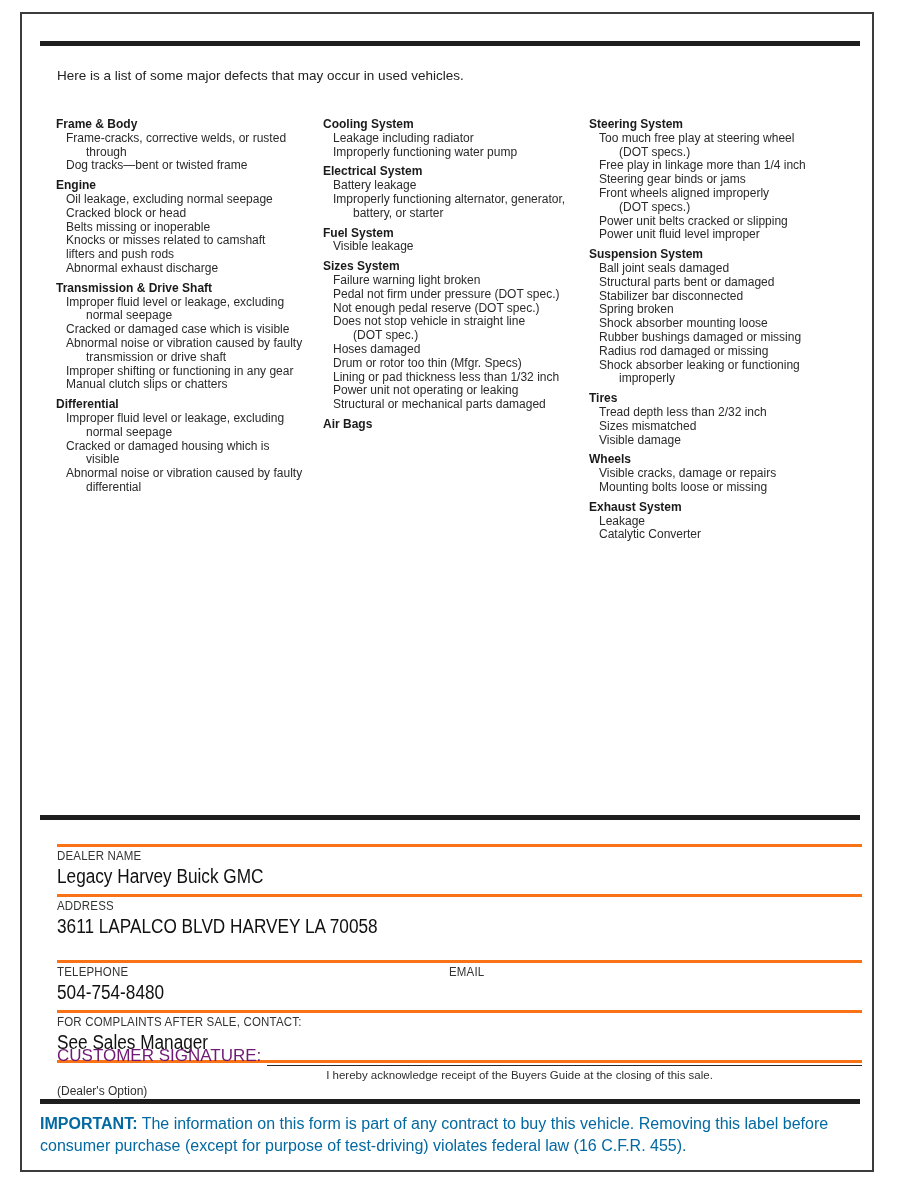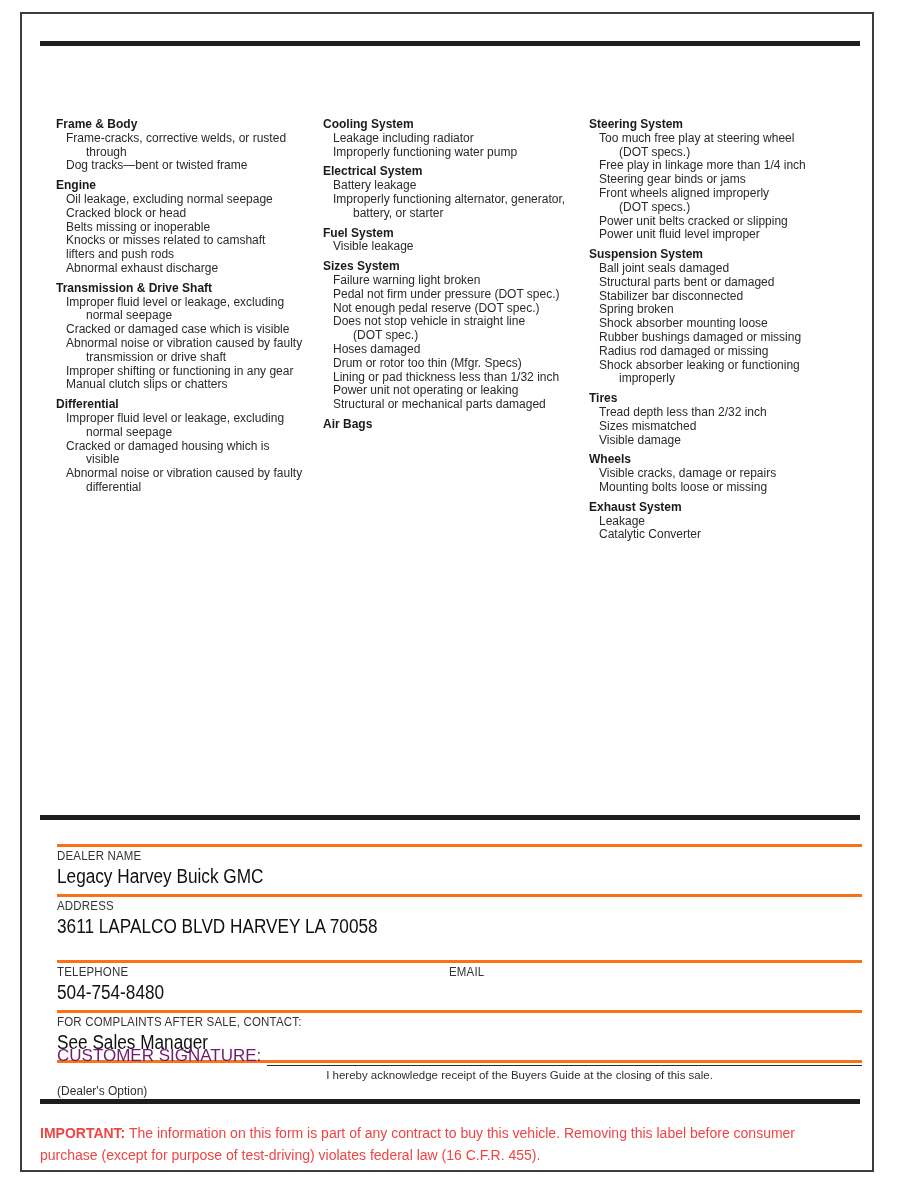--- a/index.html
+++ b/index.html
@@ -34,31 +34,32 @@
            transform:scaleX(0.86);transform-origin:left;}
   .sig-area{position:absolute;left:35px;top:1032px;width:805px;}
   .sig-row{display:flex;align-items:flex-end;}
   .sig-label{font-size:17px;color:#701a75;white-space:nowrap;}
   .sig-line{flex:1;border-bottom:1.5px solid #2a2a2a;margin-left:6px;height:14px;}
   .sig-sub{position:relative;margin-top:3px;font-size:11.5px;color:#2f2f2f;}
   .sig-note{position:absolute;left:0;top:15px;font-size:12px;}
   .sig-ack{display:block;text-align:center;padding-left:120px;}
   
   .important{position:absolute;left:18px;top:1099px;width:804px;
-             font-size:14px;line-height:21.5px;color:#ef4444;margin-top:10px;}
+             font-size:16px;line-height:21.5px;color:#0369a1;}
   .important b{font-weight:bold;}
 </style>
 </head>
 <body>
 
 <div class="canvas">
   <div class="frame">
 
     <div class="rule rule-top"></div>
 
+    <div class="intro">Here is a list of some major defects that may occur in used vehicles.</div>
 
     <div class="col col-0">
         <div class="sec">
           <div class="sec-h">Frame &amp; Body</div>
           <div class="it l1">Frame-cracks, corrective welds, or rusted</div>
           <div class="it l2">through</div>
           <div class="it l1">Dog tracks—bent or twisted frame</div>
         </div>
         <div class="sec">
           <div class="sec-h">Engine</div>

